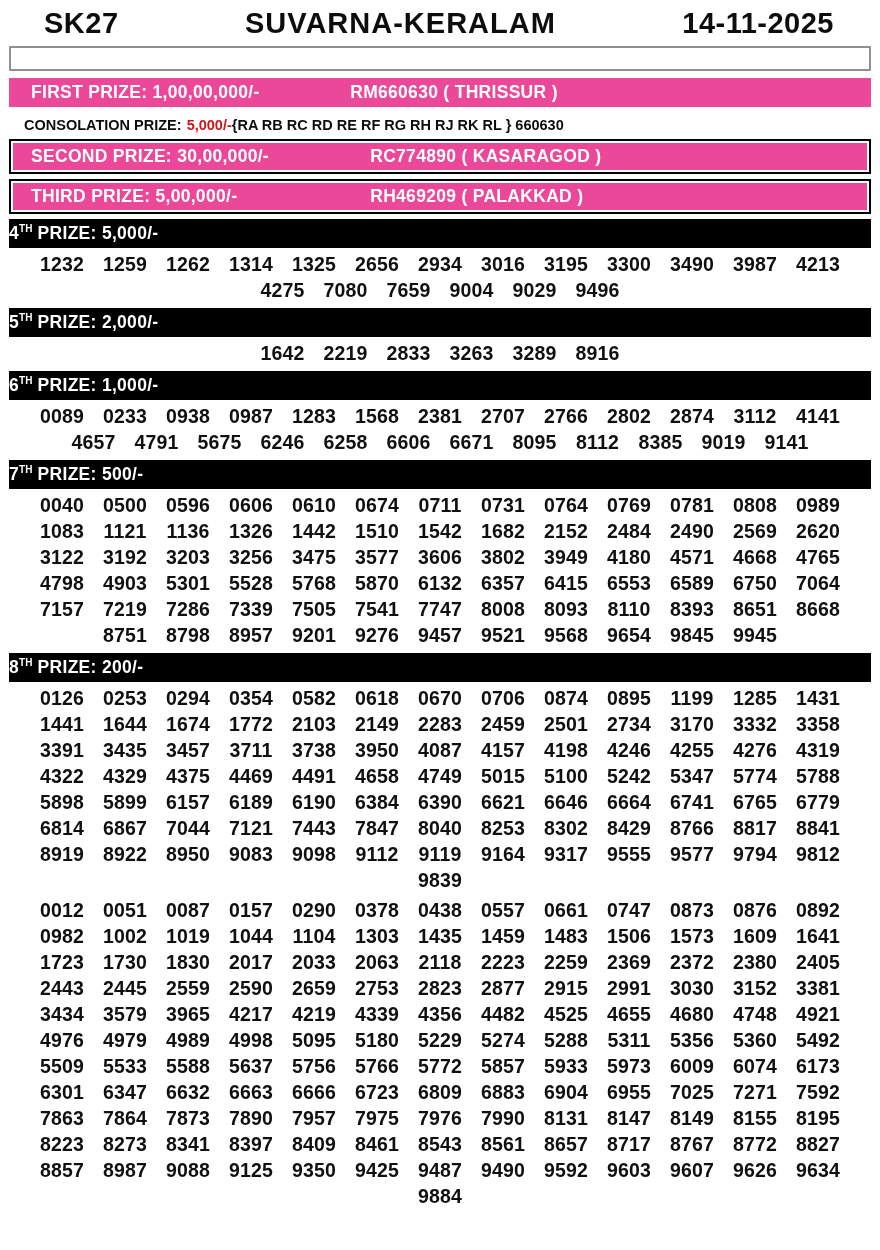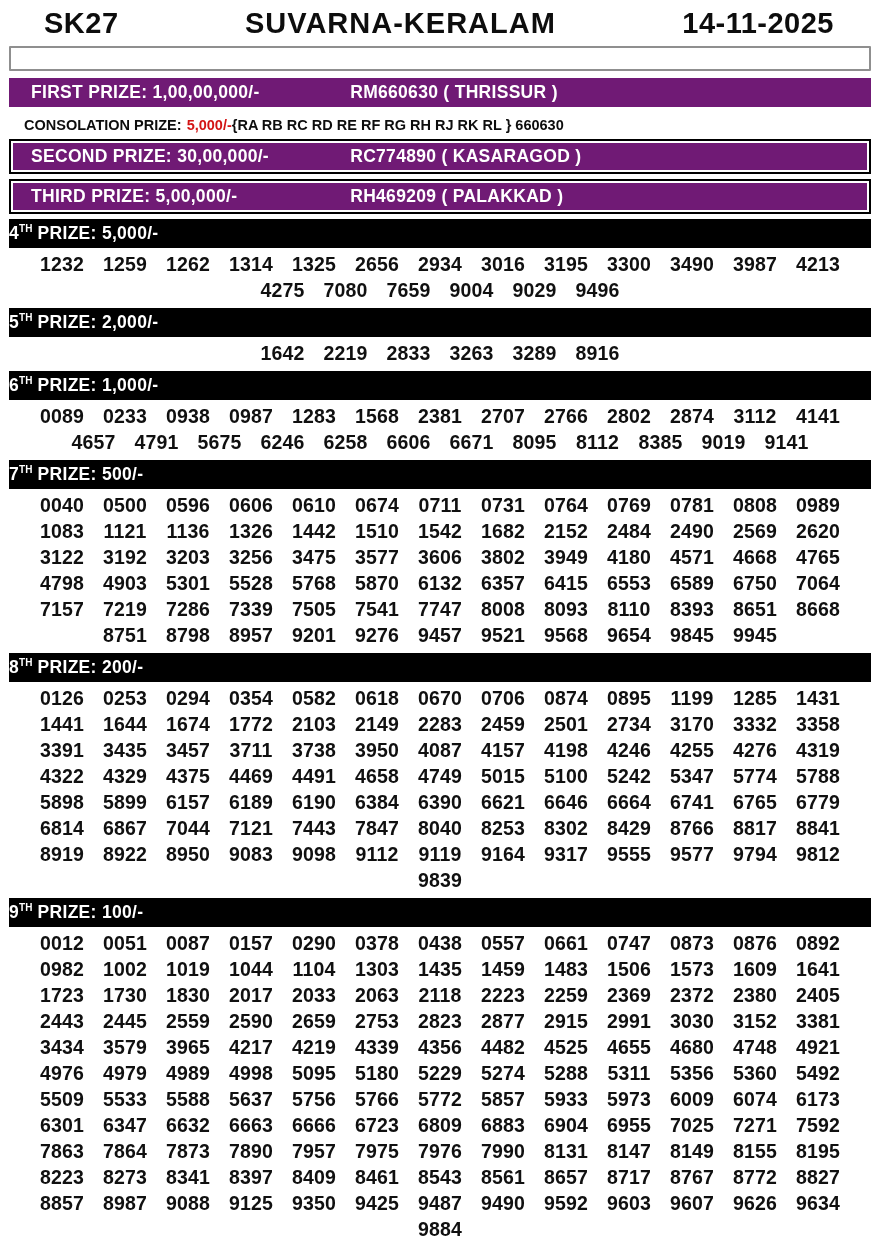--- a/index.html
+++ b/index.html
@@ -19,31 +19,31 @@
   .topbar .title{letter-spacing:1px;}
 
   
   .empty-box{
     margin:4px 9px 7px 9px;height:21px;background:#fff;
     border:2px solid #8f8f8f;border-radius:1px;
   }
 
   
   .bar{
-    background:#701a75;color:#fff;margin:0 9px;
+    background:#ec4899;color:#fff;margin:0 9px;
     display:flex;align-items:center;
     font-size:17.5px;letter-spacing:.3px;
     padding:4px 0 4px 22px;
   }
   .bar .bar-label{width:38%;flex:0 0 auto;}
   .bar .bar-winner{flex:1;}
   .first-bar{margin-bottom:5px;}
   .ringed{
     box-shadow: inset 0 0 0 2px #000, inset 0 0 0 4px #fff;
-    padding-top:7px;padding-bottom:7px;margin-bottom:5px;
+    padding-top:7px;padding-bottom:7px;margin-bottom:5px;gap:20px;
   }
 
   
   .consolation{
     padding:5px 14px 6px 24px;font-size:14.5px;
     display:flex;align-items:baseline;white-space:pre;
   }
   .consolation .amount{color:#d31414;margin-left:5px;}
 
   
@@ -126,20 +126,17 @@
   </section>
 
   <section class="prize-section">
     <div class="sec-bar">
       <span class="sec-n">8</span><sup class="sec-sup">TH</sup><span class="sec-rest"> PRIZE: 200/-</span>
     </div>
     <div class="numbers"><span class="num">0126</span><span class="num">0253</span><span class="num">0294</span><span class="num">0354</span><span class="num">0582</span><span class="num">0618</span><span class="num">0670</span><span class="num">0706</span><span class="num">0874</span><span class="num">0895</span><span class="num">1199</span><span class="num">1285</span><span class="num">1431</span><span class="num">1441</span><span class="num">1644</span><span class="num">1674</span><span class="num">1772</span><span class="num">2103</span><span class="num">2149</span><span class="num">2283</span><span class="num">2459</span><span class="num">2501</span><span class="num">2734</span><span class="num">3170</span><span class="num">3332</span><span class="num">3358</span><span class="num">3391</span><span class="num">3435</span><span class="num">3457</span><span class="num">3711</span><span class="num">3738</span><span class="num">3950</span><span class="num">4087</span><span class="num">4157</span><span class="num">4198</span><span class="num">4246</span><span class="num">4255</span><span class="num">4276</span><span class="num">4319</span><span class="num">4322</span><span class="num">4329</span><span class="num">4375</span><span class="num">4469</span><span class="num">4491</span><span class="num">4658</span><span class="num">4749</span><span class="num">5015</span><span class="num">5100</span><span class="num">5242</span><span class="num">5347</span><span class="num">5774</span><span class="num">5788</span><span class="num">5898</span><span class="num">5899</span><span class="num">6157</span><span class="num">6189</span><span class="num">6190</span><span class="num">6384</span><span class="num">6390</span><span class="num">6621</span><span class="num">6646</span><span class="num">6664</span><span class="num">6741</span><span class="num">6765</span><span class="num">6779</span><span class="num">6814</span><span class="num">6867</span><span class="num">7044</span><span class="num">7121</span><span class="num">7443</span><span class="num">7847</span><span class="num">8040</span><span class="num">8253</span><span class="num">8302</span><span class="num">8429</span><span class="num">8766</span><span class="num">8817</span><span class="num">8841</span><span class="num">8919</span><span class="num">8922</span><span class="num">8950</span><span class="num">9083</span><span class="num">9098</span><span class="num">9112</span><span class="num">9119</span><span class="num">9164</span><span class="num">9317</span><span class="num">9555</span><span class="num">9577</span><span class="num">9794</span><span class="num">9812</span><span class="num">9839</span></div>
   </section>
 
   <section class="prize-section">
-    <div class="sec-bar">
-      <span class="sec-n">9</span><sup class="sec-sup">TH</sup><span class="sec-rest"> PRIZE: 100/-</span>
-    </div>
     <div class="numbers"><span class="num">0012</span><span class="num">0051</span><span class="num">0087</span><span class="num">0157</span><span class="num">0290</span><span class="num">0378</span><span class="num">0438</span><span class="num">0557</span><span class="num">0661</span><span class="num">0747</span><span class="num">0873</span><span class="num">0876</span><span class="num">0892</span><span class="num">0982</span><span class="num">1002</span><span class="num">1019</span><span class="num">1044</span><span class="num">1104</span><span class="num">1303</span><span class="num">1435</span><span class="num">1459</span><span class="num">1483</span><span class="num">1506</span><span class="num">1573</span><span class="num">1609</span><span class="num">1641</span><span class="num">1723</span><span class="num">1730</span><span class="num">1830</span><span class="num">2017</span><span class="num">2033</span><span class="num">2063</span><span class="num">2118</span><span class="num">2223</span><span class="num">2259</span><span class="num">2369</span><span class="num">2372</span><span class="num">2380</span><span class="num">2405</span><span class="num">2443</span><span class="num">2445</span><span class="num">2559</span><span class="num">2590</span><span class="num">2659</span><span class="num">2753</span><span class="num">2823</span><span class="num">2877</span><span class="num">2915</span><span class="num">2991</span><span class="num">3030</span><span class="num">3152</span><span class="num">3381</span><span class="num">3434</span><span class="num">3579</span><span class="num">3965</span><span class="num">4217</span><span class="num">4219</span><span class="num">4339</span><span class="num">4356</span><span class="num">4482</span><span class="num">4525</span><span class="num">4655</span><span class="num">4680</span><span class="num">4748</span><span class="num">4921</span><span class="num">4976</span><span class="num">4979</span><span class="num">4989</span><span class="num">4998</span><span class="num">5095</span><span class="num">5180</span><span class="num">5229</span><span class="num">5274</span><span class="num">5288</span><span class="num">5311</span><span class="num">5356</span><span class="num">5360</span><span class="num">5492</span><span class="num">5509</span><span class="num">5533</span><span class="num">5588</span><span class="num">5637</span><span class="num">5756</span><span class="num">5766</span><span class="num">5772</span><span class="num">5857</span><span class="num">5933</span><span class="num">5973</span><span class="num">6009</span><span class="num">6074</span><span class="num">6173</span><span class="num">6301</span><span class="num">6347</span><span class="num">6632</span><span class="num">6663</span><span class="num">6666</span><span class="num">6723</span><span class="num">6809</span><span class="num">6883</span><span class="num">6904</span><span class="num">6955</span><span class="num">7025</span><span class="num">7271</span><span class="num">7592</span><span class="num">7863</span><span class="num">7864</span><span class="num">7873</span><span class="num">7890</span><span class="num">7957</span><span class="num">7975</span><span class="num">7976</span><span class="num">7990</span><span class="num">8131</span><span class="num">8147</span><span class="num">8149</span><span class="num">8155</span><span class="num">8195</span><span class="num">8223</span><span class="num">8273</span><span class="num">8341</span><span class="num">8397</span><span class="num">8409</span><span class="num">8461</span><span class="num">8543</span><span class="num">8561</span><span class="num">8657</span><span class="num">8717</span><span class="num">8767</span><span class="num">8772</span><span class="num">8827</span><span class="num">8857</span><span class="num">8987</span><span class="num">9088</span><span class="num">9125</span><span class="num">9350</span><span class="num">9425</span><span class="num">9487</span><span class="num">9490</span><span class="num">9592</span><span class="num">9603</span><span class="num">9607</span><span class="num">9626</span><span class="num">9634</span><span class="num">9884</span></div>
   </section>
 </div>
 
 </div>
 
 </body></html>

